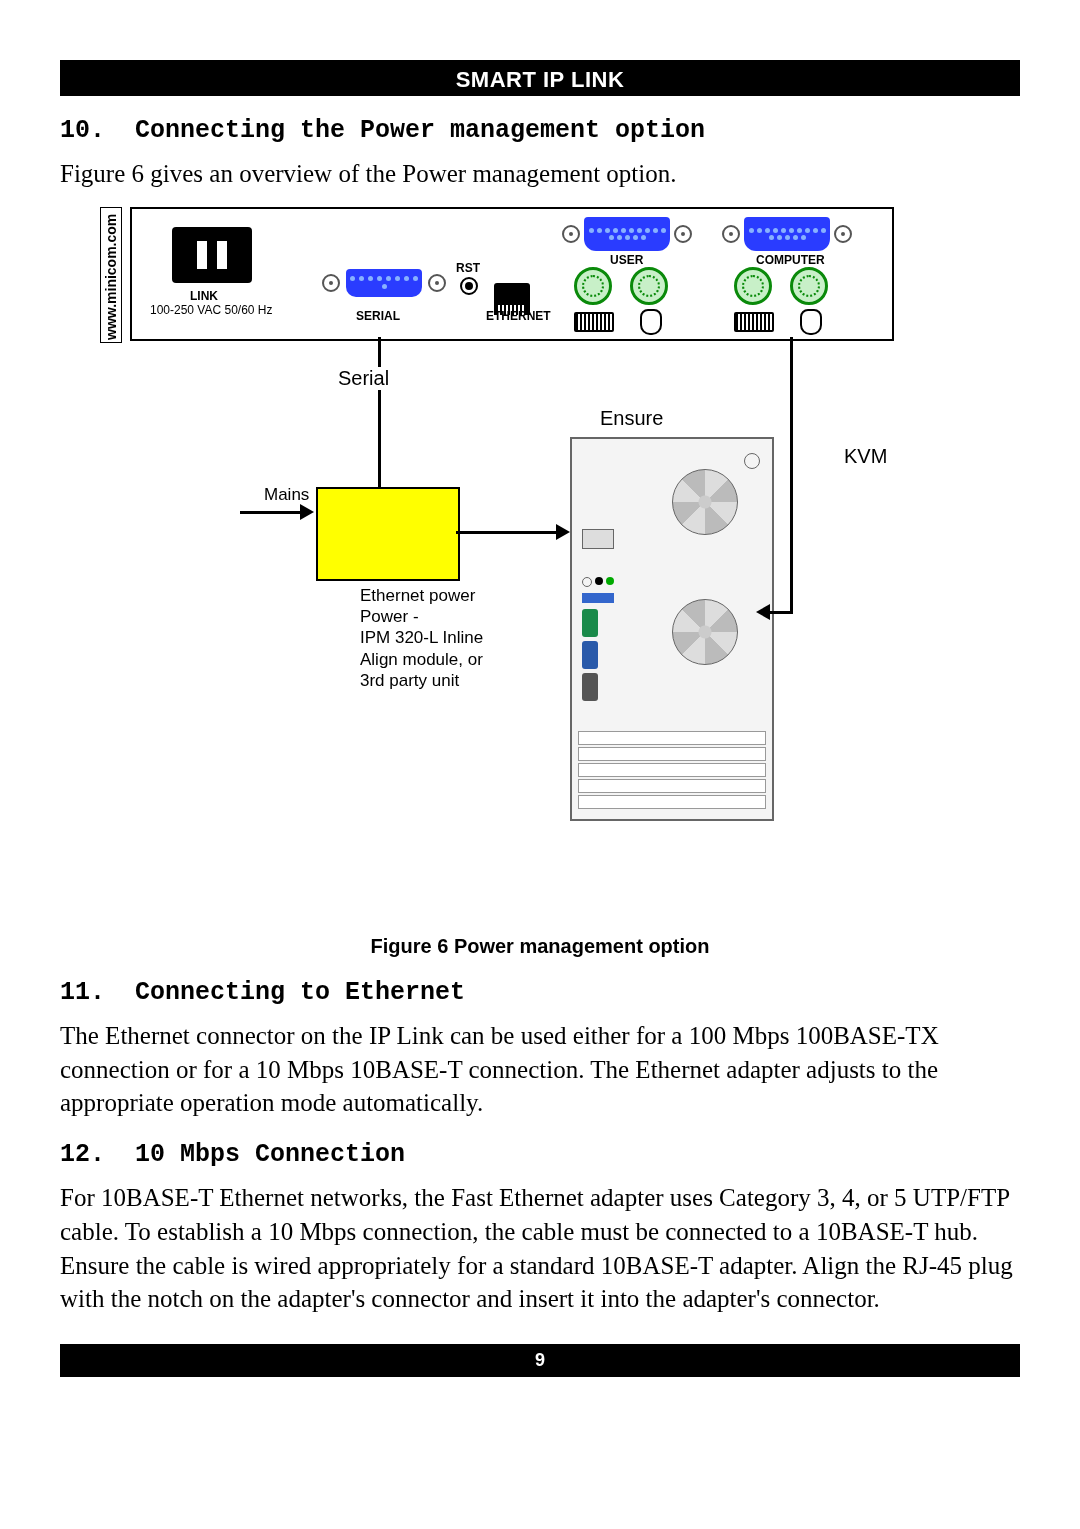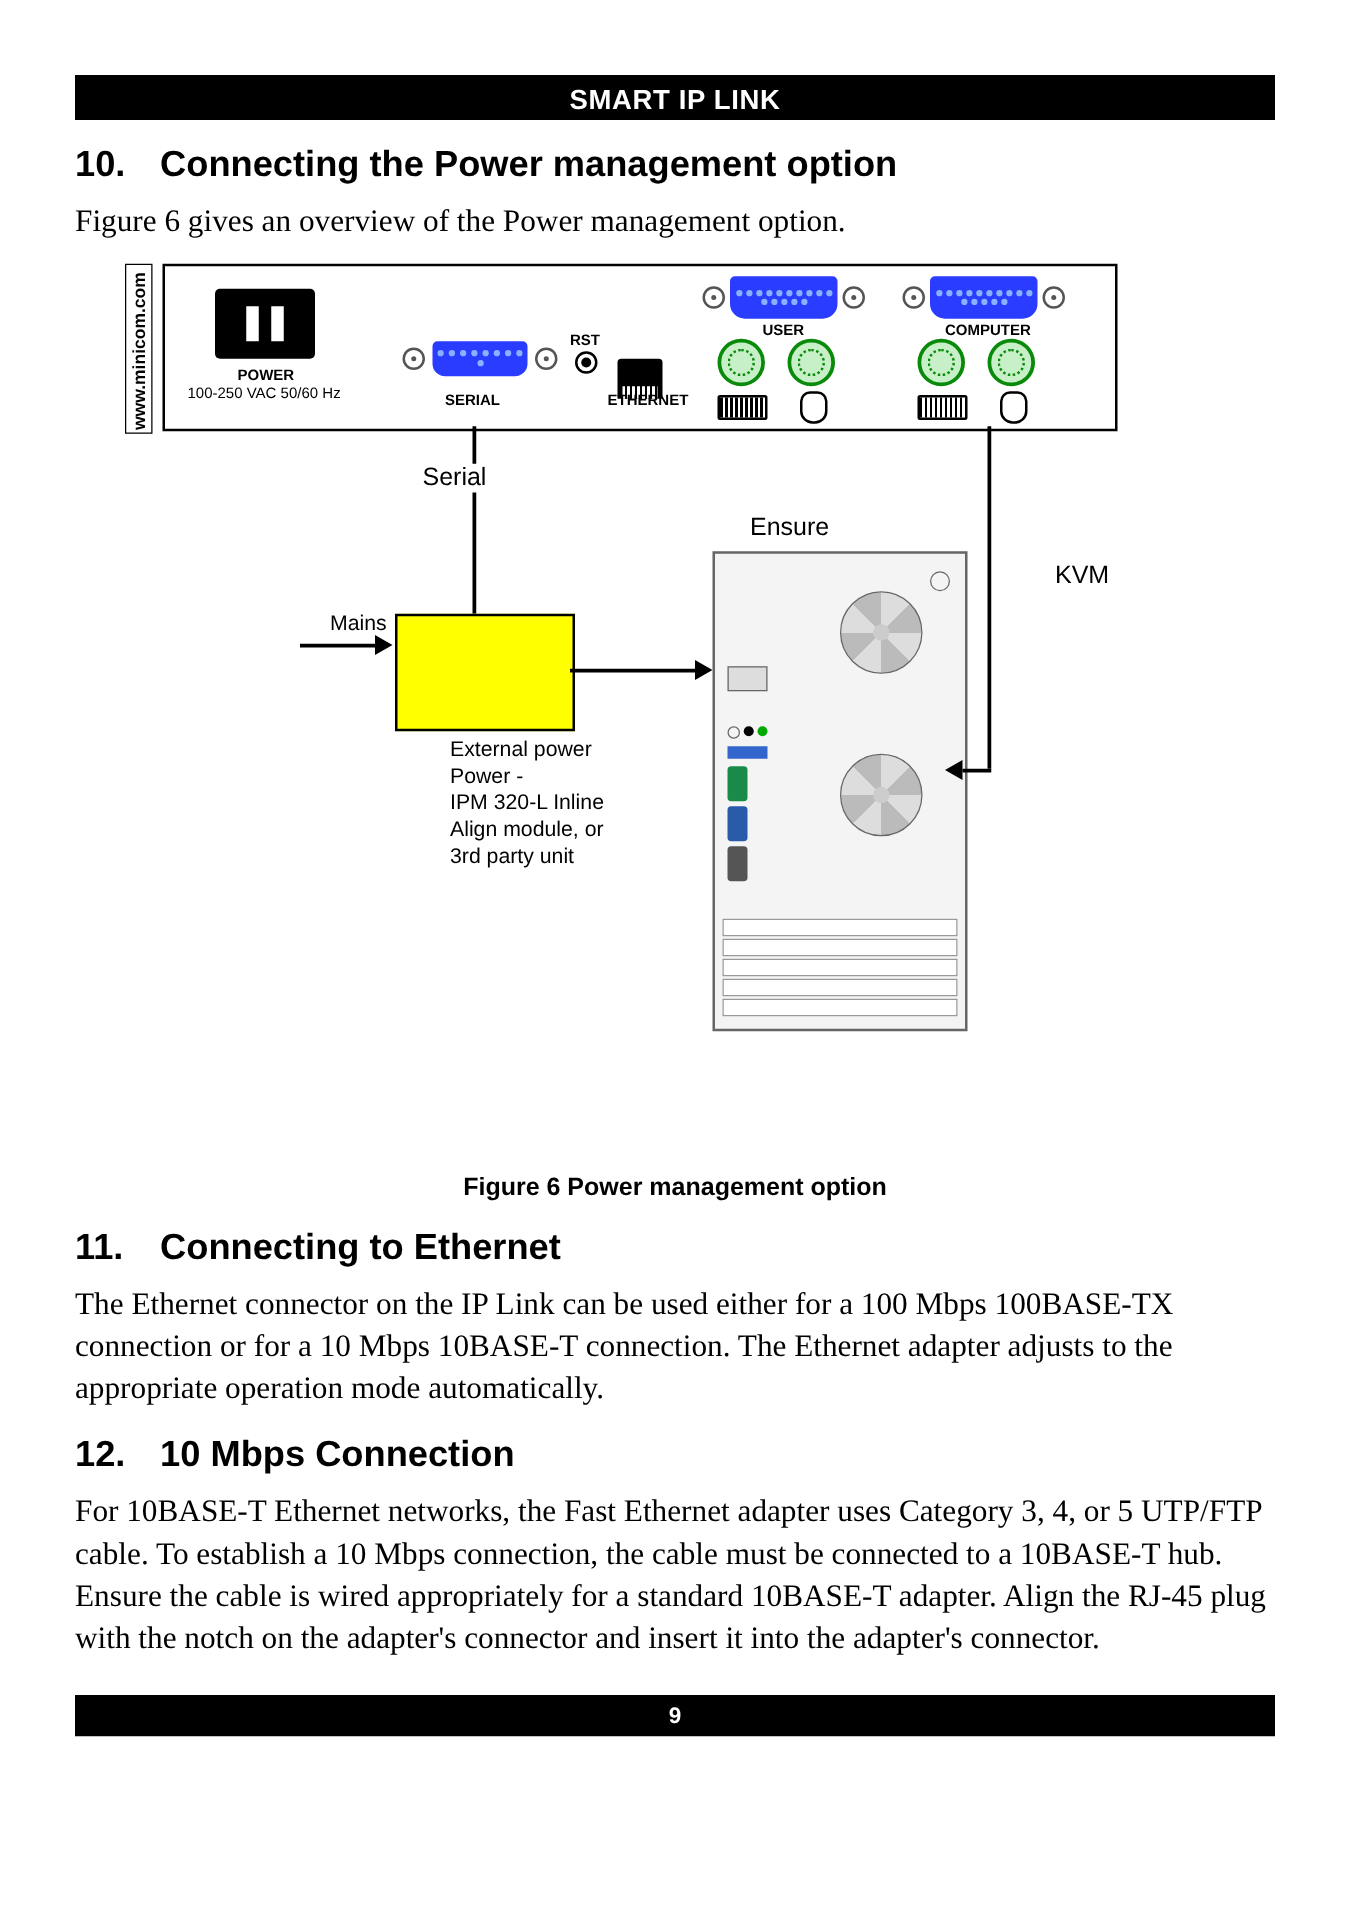--- a/index.html
+++ b/index.html
@@ -20,23 +20,23 @@
     font-size: 22px;
     padding: 4px 0;
     letter-spacing: 0.5px;
     border-top: 4px solid #000;
     border-bottom: 4px solid #000;
     box-sizing: border-box;
     height: 36px;
     line-height: 24px;
   }
   h2.section {
-    font-family: Liberation Sans, sans-serif;
+    font-family: Liberation Mono, monospace;
     font-weight: bold;
-    font-size: 29px;
+    font-size: 25px;
     margin: 20px 0 12px 0;
   }
   .num { display:inline-block; width:60px; }
   p.body {
     font-size: 25px;
     line-height: 1.35;
     margin: 0 0 16px 0;
   }
   .figure-wrap {
     margin: 12px auto 8px auto;
@@ -161,21 +161,21 @@
   <div class="abs vtext" style="left:0; top:0; height:130px; border:1px solid #000; padding:2px 2px;">www.minicom.com</div>
 
   <div class="abs device" style="left:30px; top:0; width:760px; height:130px;">
 
     <div class="abs" style="left:40px; top:18px;">
       <div class="power-plug">
         <div class="prong"></div>
           <div class="prong"></div>
       </div>
     </div>
-    <div class="abs lbl-sm" style="left:58px; top:80px; font-weight:bold;">POWER</div>
+    <div class="abs lbl-sm" style="left:58px; top:80px; font-weight:bold;">LINK</div>
     <div class="abs lbl-sm" style="left:18px; top:94px;">100-250 VAC 50/60 Hz</div>
 
     <div class="abs" style="left:190px; top:60px; display:flex; align-items:center; gap:6px;">
       <span class="hex">
           <span class="hexdot"></span>
         </span>
       <div class="db9">
         <span class="pin"></span>
           <span class="pin"></span>
           <span class="pin"></span>
@@ -272,21 +272,21 @@
   <div class="abs arrow-line" style="left:278px; top:130px; width:3px; height:150px;"></div>
   <div class="abs lbl-md" style="left:232px; top:160px; background:#fff; padding:0 6px;">Serial</div>
 
   <div class="abs lbl" style="left:164px; top:278px;">Mains</div>
   <div class="abs arrow-line" style="left:140px; top:304px; width:60px; height:3px;"></div>
   <div class="abs arrow-head-right" style="left:200px; top:297px;"></div>
 
   <div class="abs yellowbox" style="left:216px; top:280px;"></div>
 
   <div class="abs lbl" style="left:260px; top:378px; line-height:1.25;">
-    <span>External power</span><br>
+    <span>Ethernet power</span><br>
     <span>Power -</span><br>
     <span>IPM 320-L Inline</span><br>
     <span>Align module, or</span><br>
     <span>3rd party unit</span>
   </div>
 
   <div class="abs arrow-line" style="left:356px; top:324px; width:100px; height:3px;"></div>
   <div class="abs arrow-head-right" style="left:456px; top:317px;"></div>
 
   <div class="abs lbl-md" style="left:500px; top:200px;">Ensure</div>

